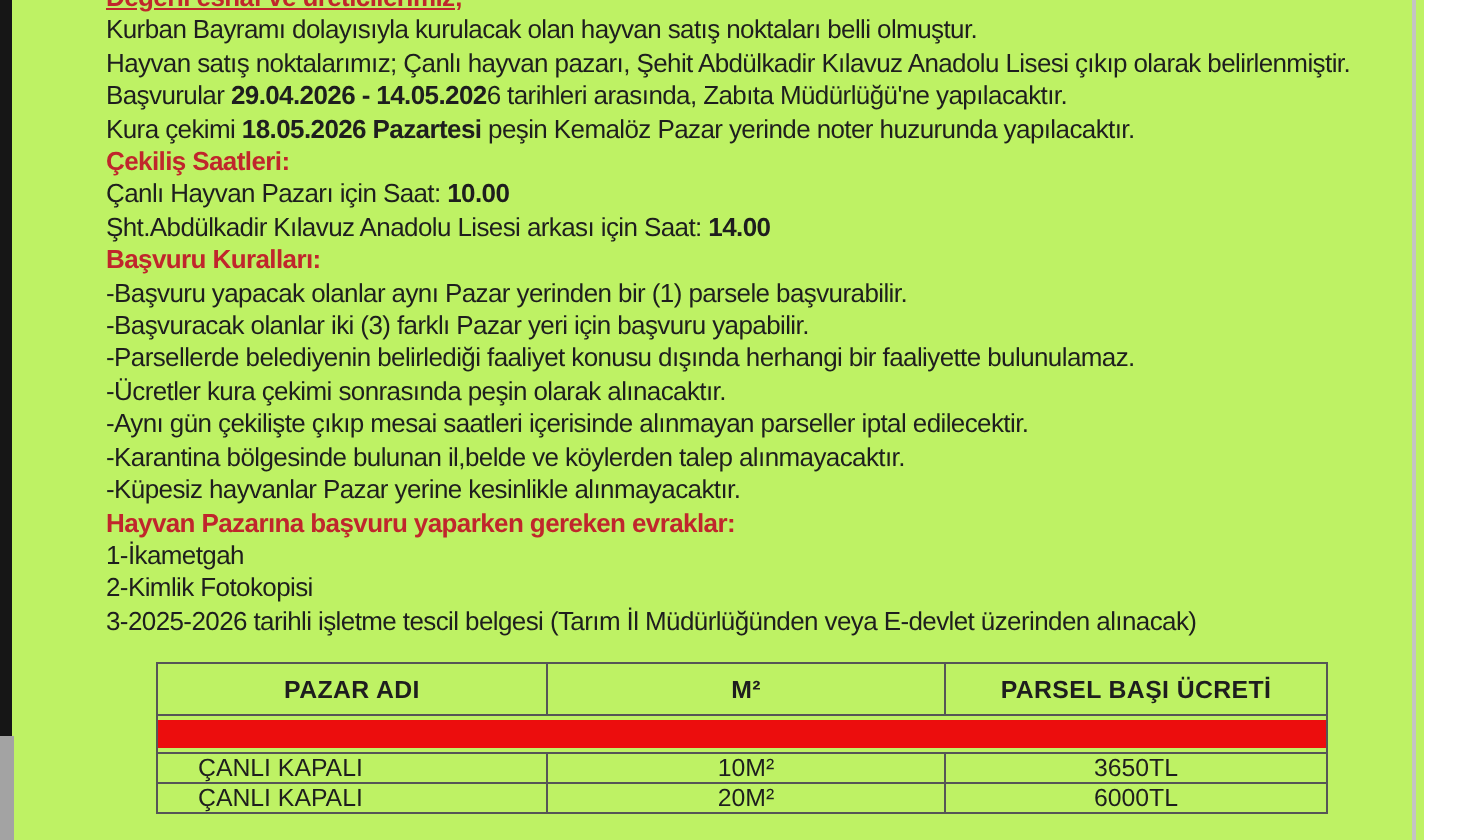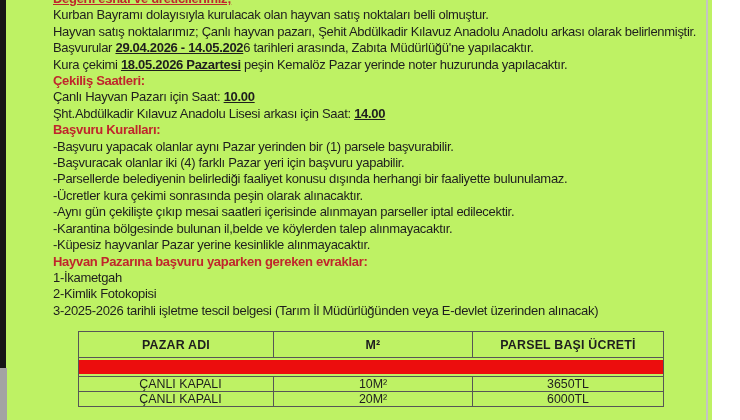--- a/index.html
+++ b/index.html
@@ -23,72 +23,72 @@
   .edge-right{position:absolute;right:4px;top:0;width:2px;height:420px;background:#c4c4c4;}
 
   .content{
     position:absolute;left:53px;top:-9px;width:687px;
     color:var(--ink);
     font-size:13px;line-height:16.4px;letter-spacing:-0.3px;
   }
   .line{white-space:nowrap;}
   .title{color:var(--red);font-weight:bold;text-decoration:underline;}
   .heading{color:var(--red);font-weight:bold;}
-  .bu{font-weight:bold;text-decoration:underline;}
+  .bu{font-weight:bold;}
 
   table.price{
     position:absolute;left:78px;top:331px;
     border-collapse:collapse;table-layout:fixed;
     color:var(--ink);
   }
   table.price col.c1{width:195px;}
   table.price col.c2{width:199px;}
   table.price col.c3{width:191px;}
   table.price th, table.price td{
     border:1px solid var(--tborder);
     font-size:12.4px;letter-spacing:0;
     overflow:hidden;white-space:nowrap;margin-top:17px;
   }
   table.price th{
     height:23px;font-weight:bold;text-align:center;letter-spacing:0.2px;
   }
   td.redcell{padding:2px 0;border-left:1px solid var(--tborder);border-right:1px solid var(--tborder);}
   .redbar{height:14px;background:var(--bar-red);}
   tr.datarow td{height:12px;padding:0;}
-  tr.datarow td.name{text-align:center;padding-left:9px;}
+  tr.datarow td.name{text-align:left;padding-left:20px;}
   tr.datarow td.mid, tr.datarow td.price{text-align:center;}
 </style>
 </head>
 <body>
 
 <div class="page">
   <div class="edge-left-dark"></div>
   <div class="edge-left-gray"></div>
   <div class="edge-right"></div>
 
   <div class="content">
     <div class="line title">Değerli esnaf ve üreticilerimiz;</div>
 
     <div class="line">Kurban Bayramı dolayısıyla kurulacak olan hayvan satış noktaları belli olmuştur.</div>
-    <div class="line">Hayvan satış noktalarımız; Çanlı hayvan pazarı, Şehit Abdülkadir Kılavuz Anadolu Anadolu arkası olarak belirlenmiştir.</div>
+    <div class="line">Hayvan satış noktalarımız; Çanlı hayvan pazarı, Şehit Abdülkadir Kılavuz Anadolu Lisesi çıkıp olarak belirlenmiştir.</div>
 
     <div class="line"><span>Başvurular  </span><span class="bu">29.04.2026 - 14.05.202</span><span>6 tarihleri arasında, Zabıta Müdürlüğü'ne yapılacaktır.</span></div>
 
     <div class="line"><span>Kura çekimi </span><span class="bu">18.05.2026 Pazartesi</span><span> peşin Kemalöz Pazar yerinde noter huzurunda yapılacaktır.</span></div>
 
     <div class="line heading">Çekiliş Saatleri:</div>
 
     <div class="line"><span>Çanlı Hayvan Pazarı için Saat: </span><span class="bu">10.00</span></div>
 
     <div class="line"><span>Şht.Abdülkadir Kılavuz Anadolu Lisesi arkası için Saat: </span><span class="bu">14.00</span></div>
 
     <div class="line heading">Başvuru Kuralları:</div>
 
     <div class="line">-Başvuru yapacak olanlar aynı Pazar yerinden bir (1) parsele başvurabilir.</div>
-    <div class="line">-Başvuracak olanlar  iki (4) farklı Pazar yeri için başvuru yapabilir.</div>
+    <div class="line">-Başvuracak olanlar  iki (3) farklı Pazar yeri için başvuru yapabilir.</div>
     <div class="line">-Parsellerde belediyenin belirlediği faaliyet konusu dışında herhangi bir faaliyette bulunulamaz.</div>
     <div class="line">-Ücretler kura çekimi sonrasında peşin olarak alınacaktır.</div>
     <div class="line">-Aynı gün çekilişte çıkıp mesai saatleri içerisinde alınmayan parseller iptal edilecektir.</div>
     <div class="line">-Karantina bölgesinde bulunan il,belde ve köylerden talep alınmayacaktır.</div>
     <div class="line">-Küpesiz hayvanlar Pazar yerine kesinlikle alınmayacaktır.</div>
 
     <div class="line heading">Hayvan Pazarına başvuru yaparken gereken evraklar:</div>
 
     <div class="line">1-İkametgah</div>
     <div class="line">2-Kimlik Fotokopisi</div>

